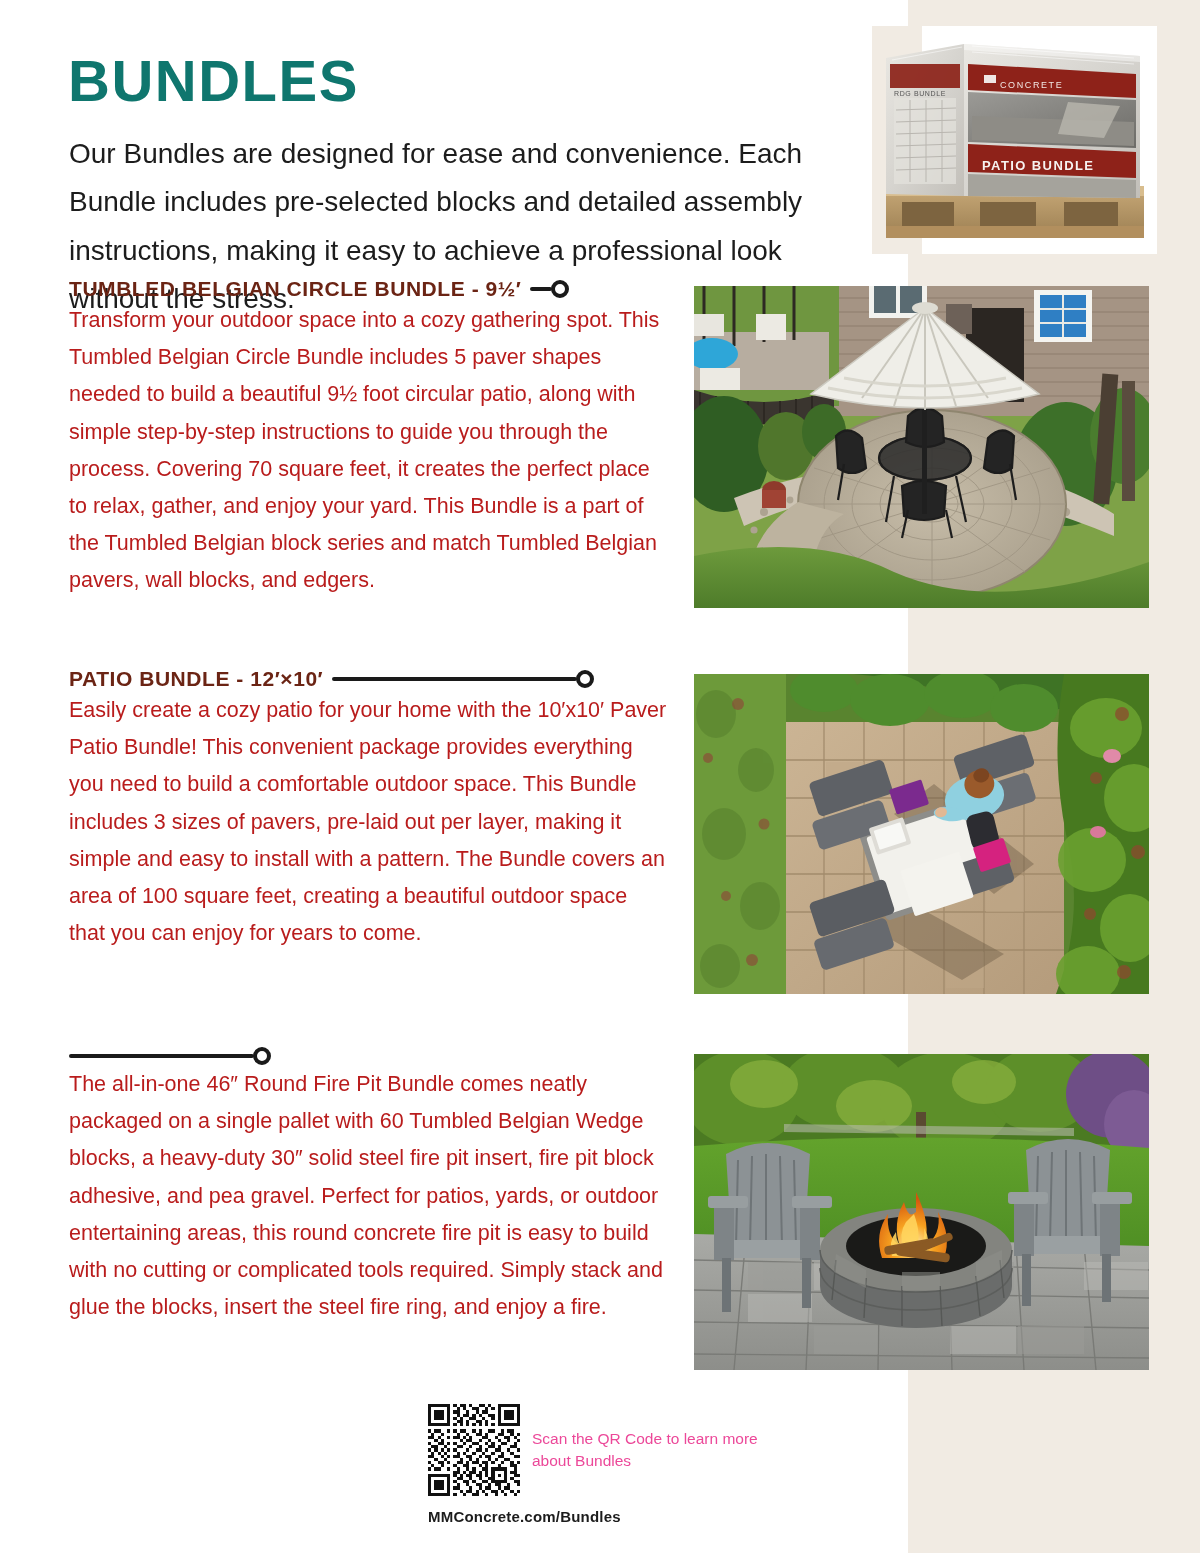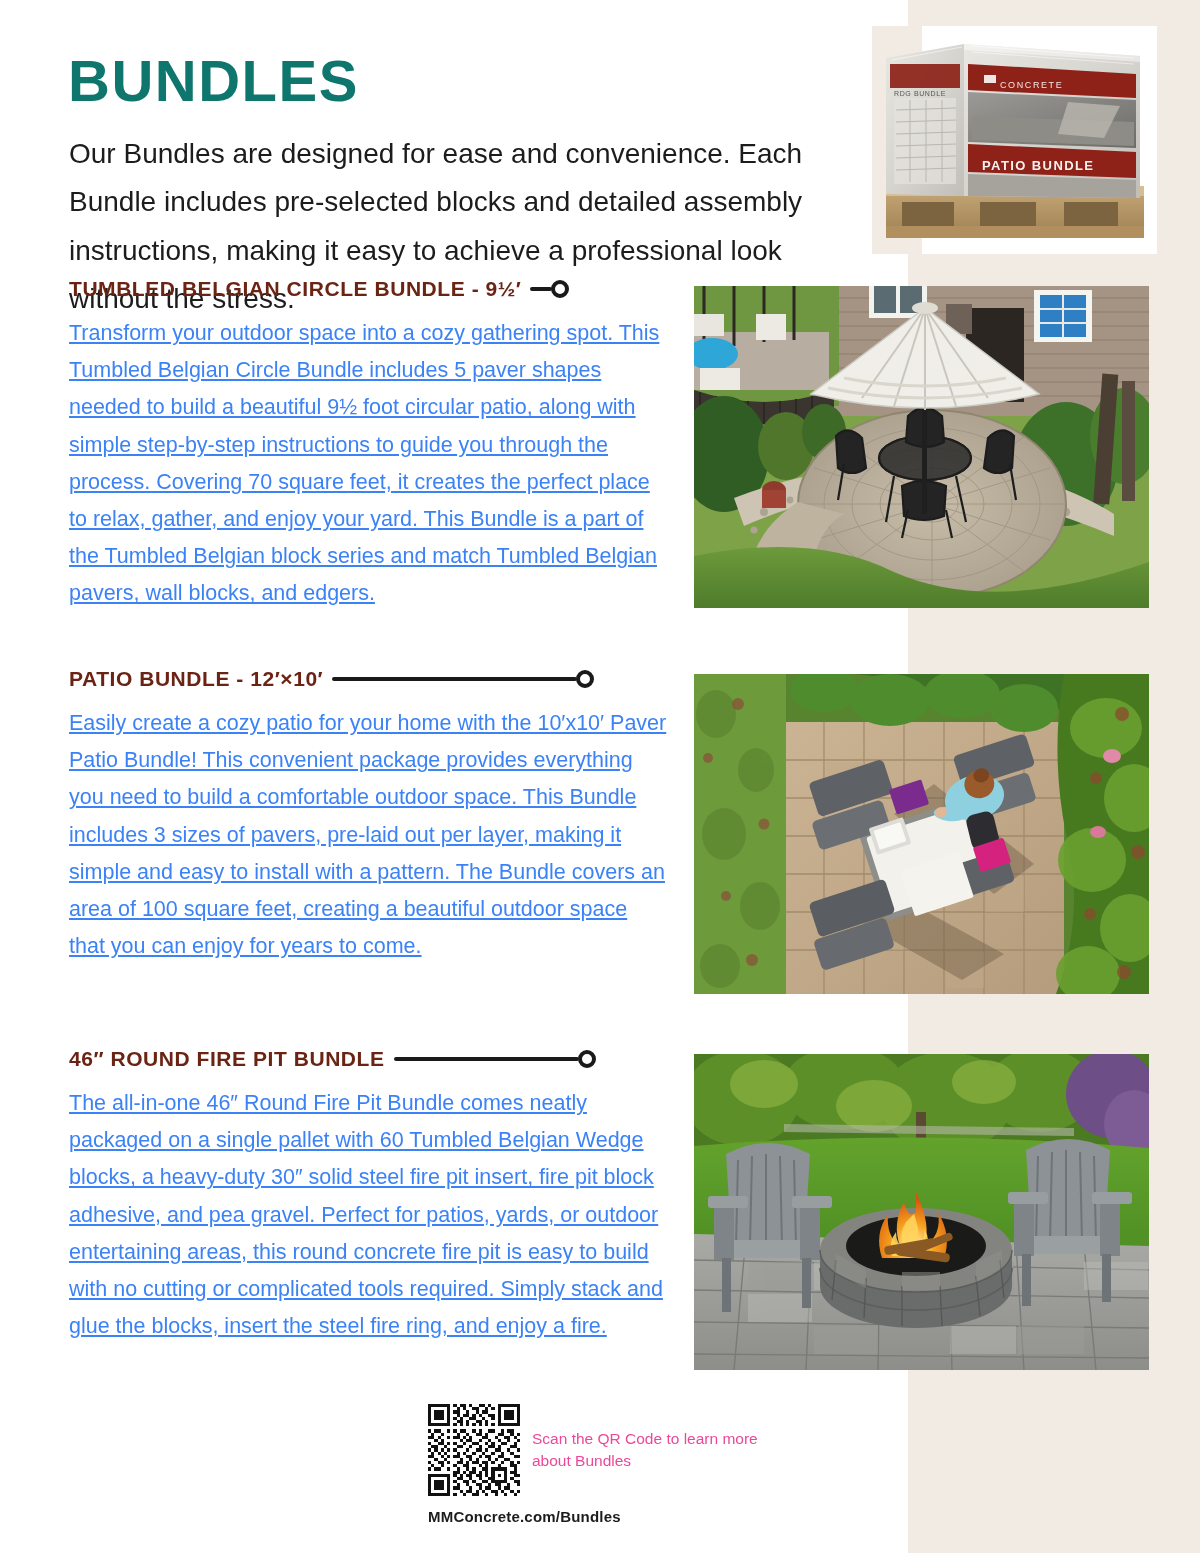--- a/index.html
+++ b/index.html
@@ -35,21 +35,21 @@
     font-size: 21px; font-weight: 700; letter-spacing: 0.55px;
     color: #6b2414; white-space: nowrap;
   }
   .connector { display: flex; align-items: center; height: 18px; }
   .connector .bar { height: 4px; background: #1a1a1a; border-radius: 2px; }
   .connector .ring {
     width: 18px; height: 18px; border: 4px solid #1a1a1a;
     border-radius: 50%; background: #ffffff; margin-left: -1px;
   }
   .sec-body {
-    margin-top: 14px; font-size: 21.5px; line-height: 1.73; color: #3b82f6; text-decoration: underline;
+    margin-top: 1px; font-size: 21.5px; line-height: 1.73; color: #b91c1c;
   }
 
   .s1 { top: 277px; }
   .s2 { top: 667px; }
   .s3 { top: 1047px; }
 
   .s1 .connector .bar { width: 22px; }
   .s2 .connector .bar { width: 245px; }
   .s3 .connector .bar { width: 185px; }
 
@@ -428,21 +428,20 @@
       <rect x="198" y="110" width="34" height="26" rx="2" fill="#7b2a8e" transform="rotate(-18 215 123)"></rect>
       <rect x="282" y="168" width="32" height="26" rx="2" fill="#d5227f" transform="rotate(-18 298 181)"></rect>
       <rect x="178" y="148" width="36" height="28" rx="2" fill="#dedcd6" transform="rotate(-18 196 162)"></rect>
       <rect x="182" y="152" width="28" height="20" rx="1" fill="#f8f8f5" transform="rotate(-18 196 162)"></rect>
       <rect x="212" y="186" width="62" height="48" rx="2" fill="#f4f3ee" transform="rotate(-18 243 210)"></rect>
     </svg>
   </div>
 
   <div class="section s3">
     <div class="sec-head">
-      <span>46″ ROUND FIRE PIT BUNDLE</span>
       <span class="connector">
         <span class="bar"></span>
           <span class="ring"></span>
       </span>
     </div>
     <div class="sec-body">The all-in-one 46″ Round Fire Pit Bundle comes neatly packaged on a single pallet with 60 Tumbled Belgian Wedge blocks, a heavy-duty 30″ solid steel fire pit insert, fire pit block adhesive, and pea gravel. Perfect for patios, yards, or outdoor entertaining areas, this round concrete fire pit is easy to build with no cutting or complicated tools required. Simply stack and glue the blocks, insert the steel fire ring, and enjoy a fire.</div>
   </div>
 
   <div class="photo photo-3">
     <svg viewBox="0 0 455 316" preserveAspectRatio="none">

